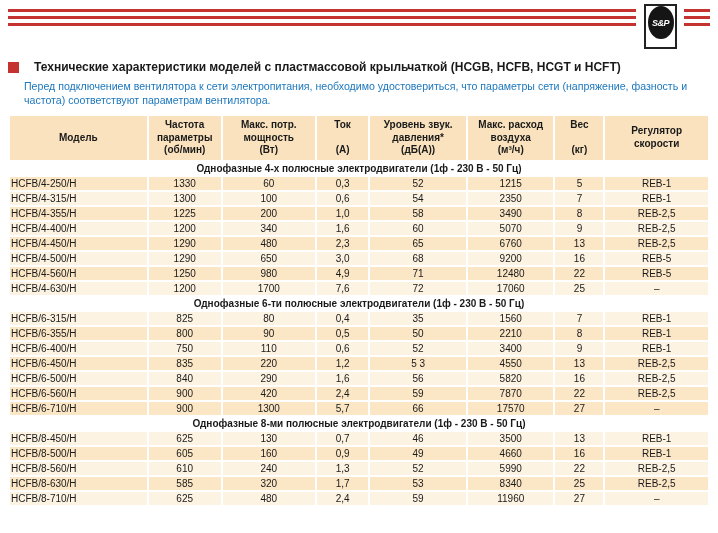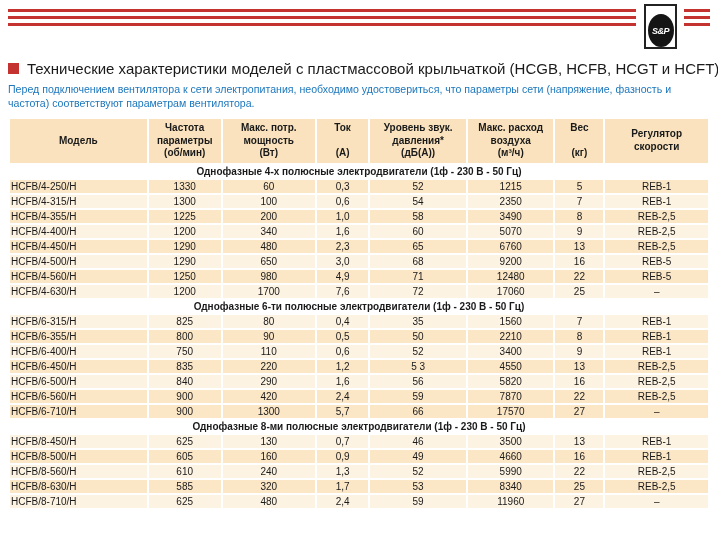--- a/index.html
+++ b/index.html
@@ -18,33 +18,33 @@
     font-family:"Liberation Sans",sans-serif;
   }
   
   .stripes{position:absolute;top:9px;}
   .stripes .stripe{height:3px;background:var(--red);margin-bottom:4px;}
   .stripes-left{left:8px;width:628px;}
   .stripes-right{left:684px;width:26px;}
   .logo-box{
     position:absolute;left:644px;top:4px;width:33px;height:45px;
     border:2px solid #222;background:#fff;
-    display:flex;align-items:flex-end;justify-content:center;
+    display:flex;align-items:flex-start;justify-content:center;
   }
   .logo-oval{
     width:26px;height:33px;border-radius:50%;background:#151515;
     color:#fff;display:flex;align-items:center;justify-content:center;
     font-size:9px;font-weight:bold;font-style:italic;letter-spacing:-0.5px;
   }
   
   .content{padding:60px 8px 0 8px;}
   .title-row{display:flex;align-items:center;gap:8px;}
   .bullet{width:11px;height:11px;background:var(--red);flex:0 0 auto;}
-  .page-title{font-size:15px;font-weight:normal;white-space:nowrap;}
-  .intro{color:var(--blue);font-size:10.6px;line-height:1.28;margin:6px 0 7px 0;}
+  .page-title{font-size:12px;font-weight:bold;white-space:nowrap;margin-left:7px;}
+  .intro{color:var(--blue);font-size:10.6px;line-height:1.28;margin:6px 0 7px 16px;}
   
   table.specs{
     width:100%;table-layout:fixed;
     border-collapse:separate;border-spacing:2px;
     margin-top:2px;
   }
   th{
     background:var(--hdr);font-size:10px;font-weight:bold;
     vertical-align:middle;padding:3px 1px;line-height:1.25;
   }

